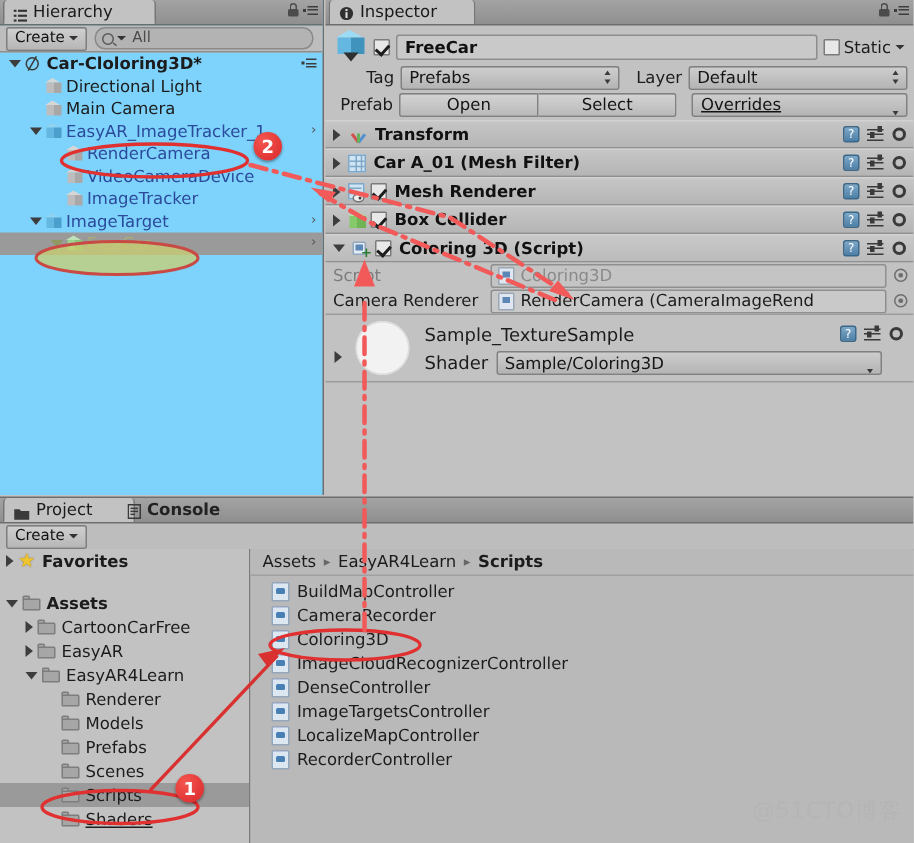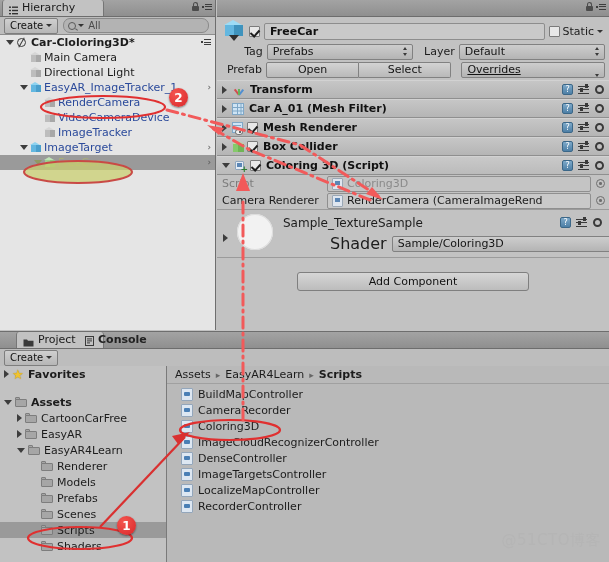--- a/index.html
+++ b/index.html
@@ -57,21 +57,21 @@
   .lockico:before{content:"";position:absolute;left:1px;top:0;width:5px;height:4px;border:1.3px solid #4c4c4c;border-bottom:none;border-radius:3px 3px 0 0;box-sizing:border-box;}
   .lockico:after{content:"";position:absolute;left:0;bottom:0;width:7px;height:5px;background:#4c4c4c;border-radius:1px;}
   .burger{width:9px;height:8px;position:relative;}
   .burger i{position:absolute;left:2px;height:1px;background:#3d3d3d;width:7px;display:block;}
   .burger i:nth-child(1){top:1px;}
   .burger i:nth-child(2){top:3.5px;}
   .burger i:nth-child(3){top:6px;}
   .burger:before{content:"";position:absolute;left:-1px;top:3px;width:2px;height:2px;background:#3d3d3d;}
 
   
-  #hierarchy{left:0;top:0;width:216px;height:330px;background:#e5e5e5;border-right:1px solid #6e6e6e;}
+  #hierarchy{left:0;top:0;width:216px;height:330px;background:#7dd3fc;border-right:1px solid #6e6e6e;}
   .hrow{height:15px;display:flex;align-items:center;position:relative;padding-left:6px;font-size:11px;color:#1c1c1c;white-space:nowrap;}
   .hrow.scene{font-weight:bold;}
   .hrow.selected{background:#9a9a9a;}
   .tri{width:0;height:0;margin-right:2px;flex:none;}
   .tri.down{border-left:4px solid transparent;border-right:4px solid transparent;border-top:5px solid #3d3d3d;}
   .tri.right{border-top:4px solid transparent;border-bottom:4px solid transparent;border-left:5px solid #3d3d3d;}
   .tri.hidden{visibility:hidden;border-left:4px solid transparent;border-right:4px solid transparent;border-top:5px solid #3d3d3d;}
   .tri.dim{border-left:4px solid transparent;border-right:4px solid transparent;border-top:5px solid #8f9a62;}
   .cube{width:11px;height:11px;margin-right:3px;flex:none;position:relative;}
   .cube .top{position:absolute;left:0;top:0;width:0;height:0;border-left:5.5px solid transparent;border-right:5.5px solid transparent;border-bottom:3px solid #d6d6d6;}
@@ -275,30 +275,30 @@
         </span>
     </div>
     <div id="hier-items">
         <div class="hrow" style="padding-left: 20px;">
           <span class="tri hidden"></span>
           <span class="cube">
             <i class="top"></i>
             <i class="lf"></i>
             <i class="rt"></i>
           </span>
-          <span>Main Camera</span>
+          <span>Directional Light</span>
         </div>
         <div class="hrow" style="padding-left: 20px;">
           <span class="tri hidden"></span>
           <span class="cube">
             <i class="top"></i>
             <i class="lf"></i>
             <i class="rt"></i>
           </span>
-          <span>Directional Light</span>
+          <span>Main Camera</span>
         </div>
         <div class="hrow" style="padding-left: 20px;">
           <span class="tri down"></span>
           <span class="cube blue">
             <i class="top"></i>
             <i class="lf"></i>
             <i class="rt"></i>
           </span>
           <span class="prefab">EasyAR_ImageTracker_1</span>
           <span class="chev">›</span>
@@ -349,20 +349,30 @@
           </span>
           <span class="prefab" style="color: rgb(168, 175, 120);">FreeCar</span>
           <span class="chev">›</span>
         </div>
       </div>
   </div>
 </div>
 
 <div class="panel" id="inspector">
   <div class="tabbar">
+    <div class="tab" style="left:2px;width:82px;">
+      <span style="display:inline-block;width:10px;height:10px;">
+        <svg width="10" height="10" viewBox="0 0 10 10">
+            <circle cx="5" cy="5" r="4.4" fill="#2f2f2f"></circle>
+            <rect x="4.3" y="2" width="1.4" height="1.4" fill="#ddd"></rect>
+            <rect x="4.3" y="4.1" width="1.4" height="3.9" fill="#ddd"></rect>
+          </svg>
+      </span>
+      <span>Inspector</span>
+    </div>
     <div class="lockicons">
       <span class="lockico"></span>
       <span class="burger">
           <i></i>
           <i></i>
           <i></i>
         </span>
     </div>
   </div>
 
@@ -529,49 +539,46 @@
           <span class="objdot" style="top: 4px;"></span>
         </div>
       </div>
 
     <div class="matblock">
       <span class="matcircle"></span>
       <span class="tri right" style="position:absolute;left:6px;top:24px;"></span>
       <span class="mat-right">
         <div class="matname">Sample_TextureSample</div>
         <div class="matshader">
-          <span style="font-size:16px;margin-left:47px;">Shader</span>
+          <span style="font-size:12px;">Shader</span>
           <span class="dropdown single" style="width:250px;">
             <span>Sample/Coloring3D</span>
             <span class="dd-arrows"></span>
           </span>
         </div>
       </span>
       <span class="compicons" style="top:7px;right:6px;">
         <span class="ico-help">?</span>
         <span class="ico-preset">
             <i></i>
             <i></i>
             <i></i>
             <b></b>
             <b></b>
           </span>
         <span class="ico-gear"></span>
       </span>
     </div>
 
-    <div class="addcomp">
-      <span>Add Component</span>
-    </div>
   </div>
 </div>
 
 <div class="panel" id="project">
   <div class="tabbar">
-    <div class="tab" style="left:16px;width:72px;">
+    <div class="tab" style="left:2px;width:72px;">
       <span style="display:inline-block;width:11px;height:9px;position:relative;">
         <svg width="11" height="9" viewBox="0 0 11 9">
             <path d="M0.5 8.5 V1.5 H4 L5 2.7 H10.5 V8.5 Z" fill="#3a3a3a"></path>
           </svg>
       </span>
       <span>Project</span>
     </div>
     <div class="tab inactive" style="left:78px;width:76px;font-weight:bold;">
       <span style="display:inline-block;width:9px;height:10px;">
         <svg width="9" height="10" viewBox="0 0 9 10">
@@ -638,21 +645,21 @@
         <div class="prow" style="padding-left: 30px;">
           <span class="tri hidden" style="margin-right: 3px;"></span>
           <span class="folder"></span>
           <span>Scenes</span>
         </div>
         <div class="prow selected" style="padding-left: 30px;">
           <span class="tri hidden" style="margin-right: 3px;"></span>
           <span class="folder"></span>
           <span>Scripts</span>
         </div>
-        <div class="prow" style="padding-left: 30px;">
+        <div class="prow" style="padding-left: 30px; text-decoration: underline;">
           <span class="tri hidden" style="margin-right: 3px;"></span>
           <span class="folder"></span>
           <span>Shaders</span>
         </div>
       </div>
   </div>
 
   <div class="pcontent">
     <div class="breadcrumb">
       <span>Assets</span>

